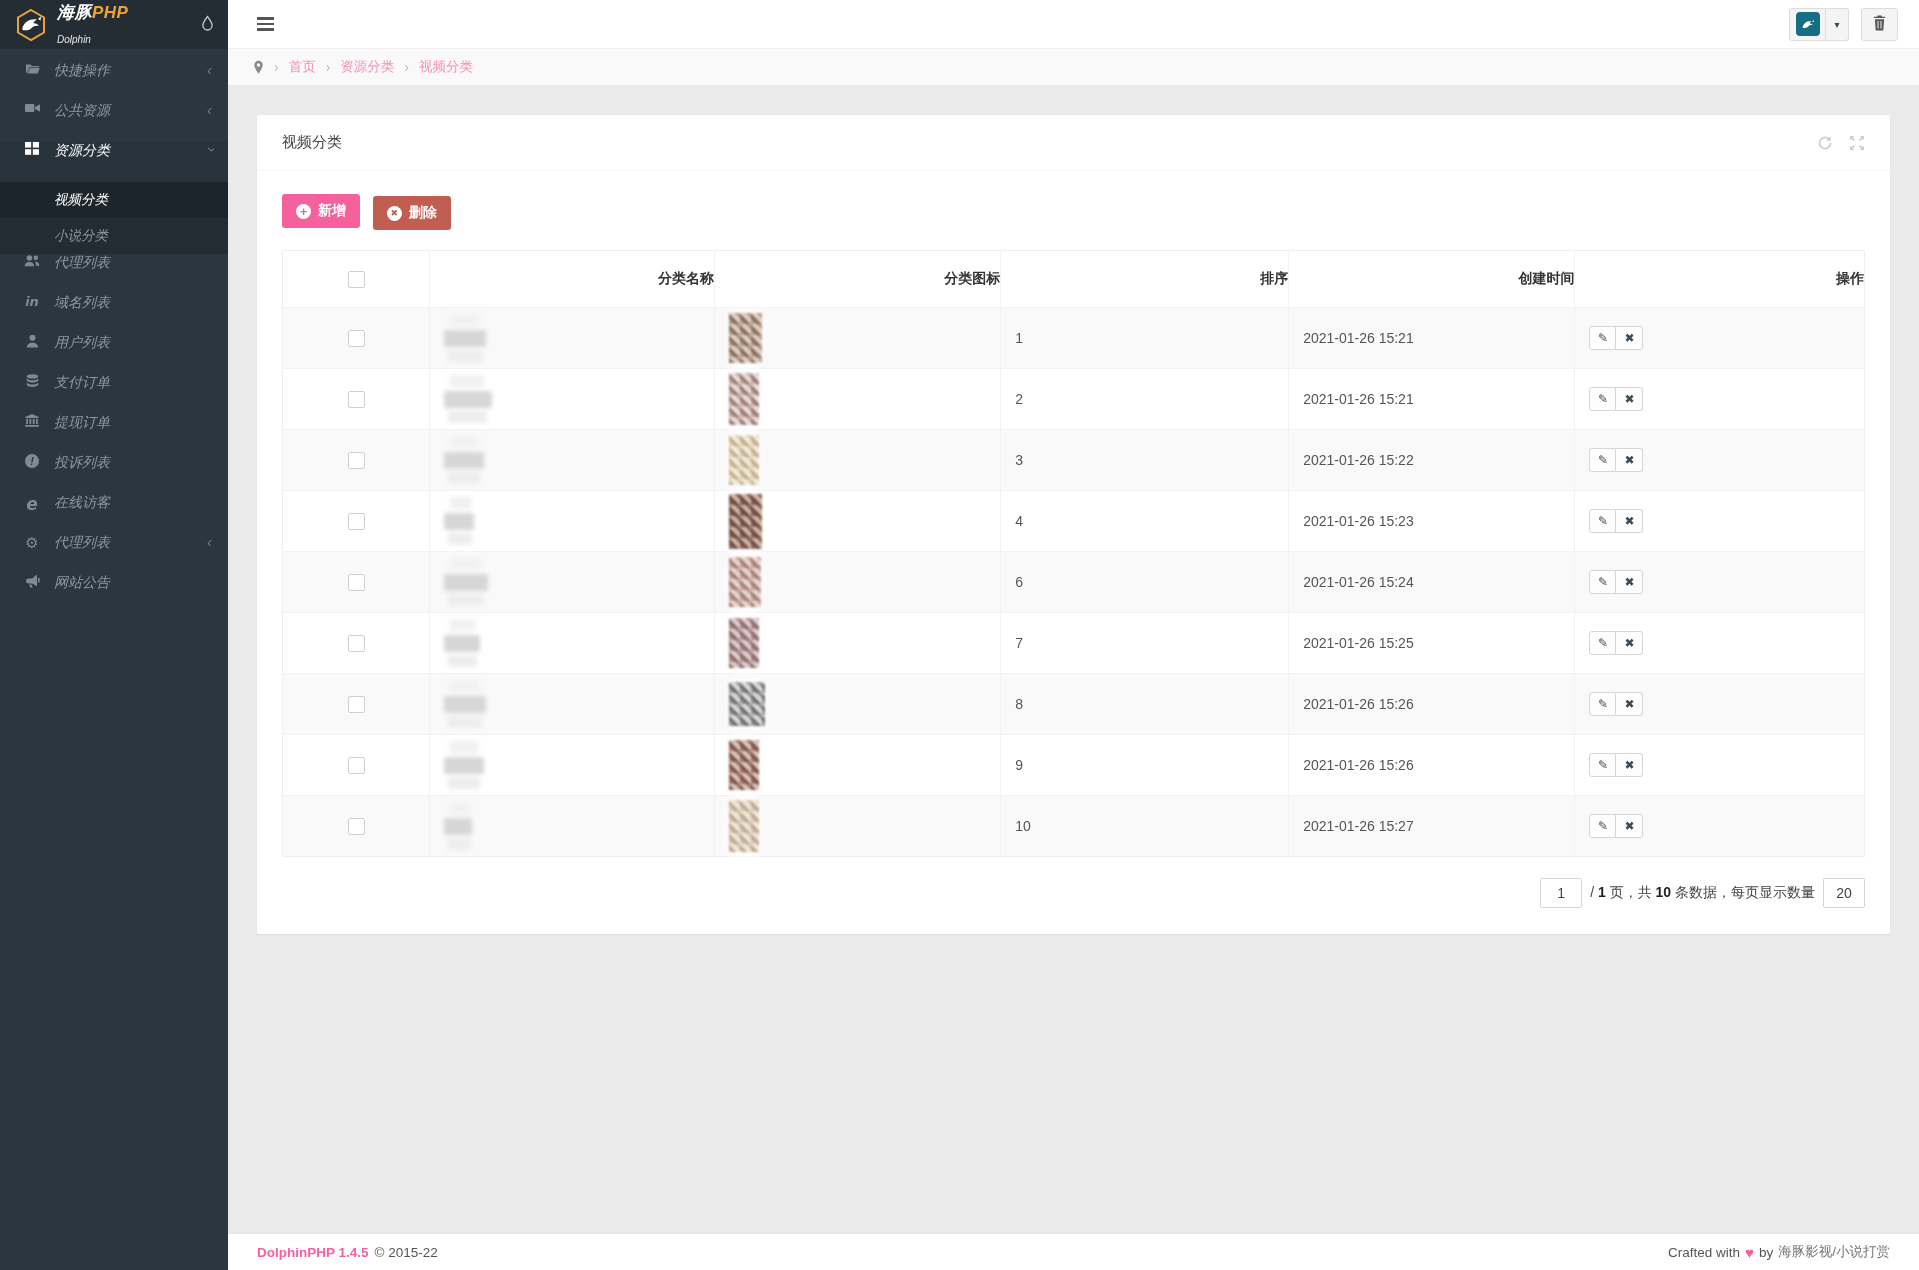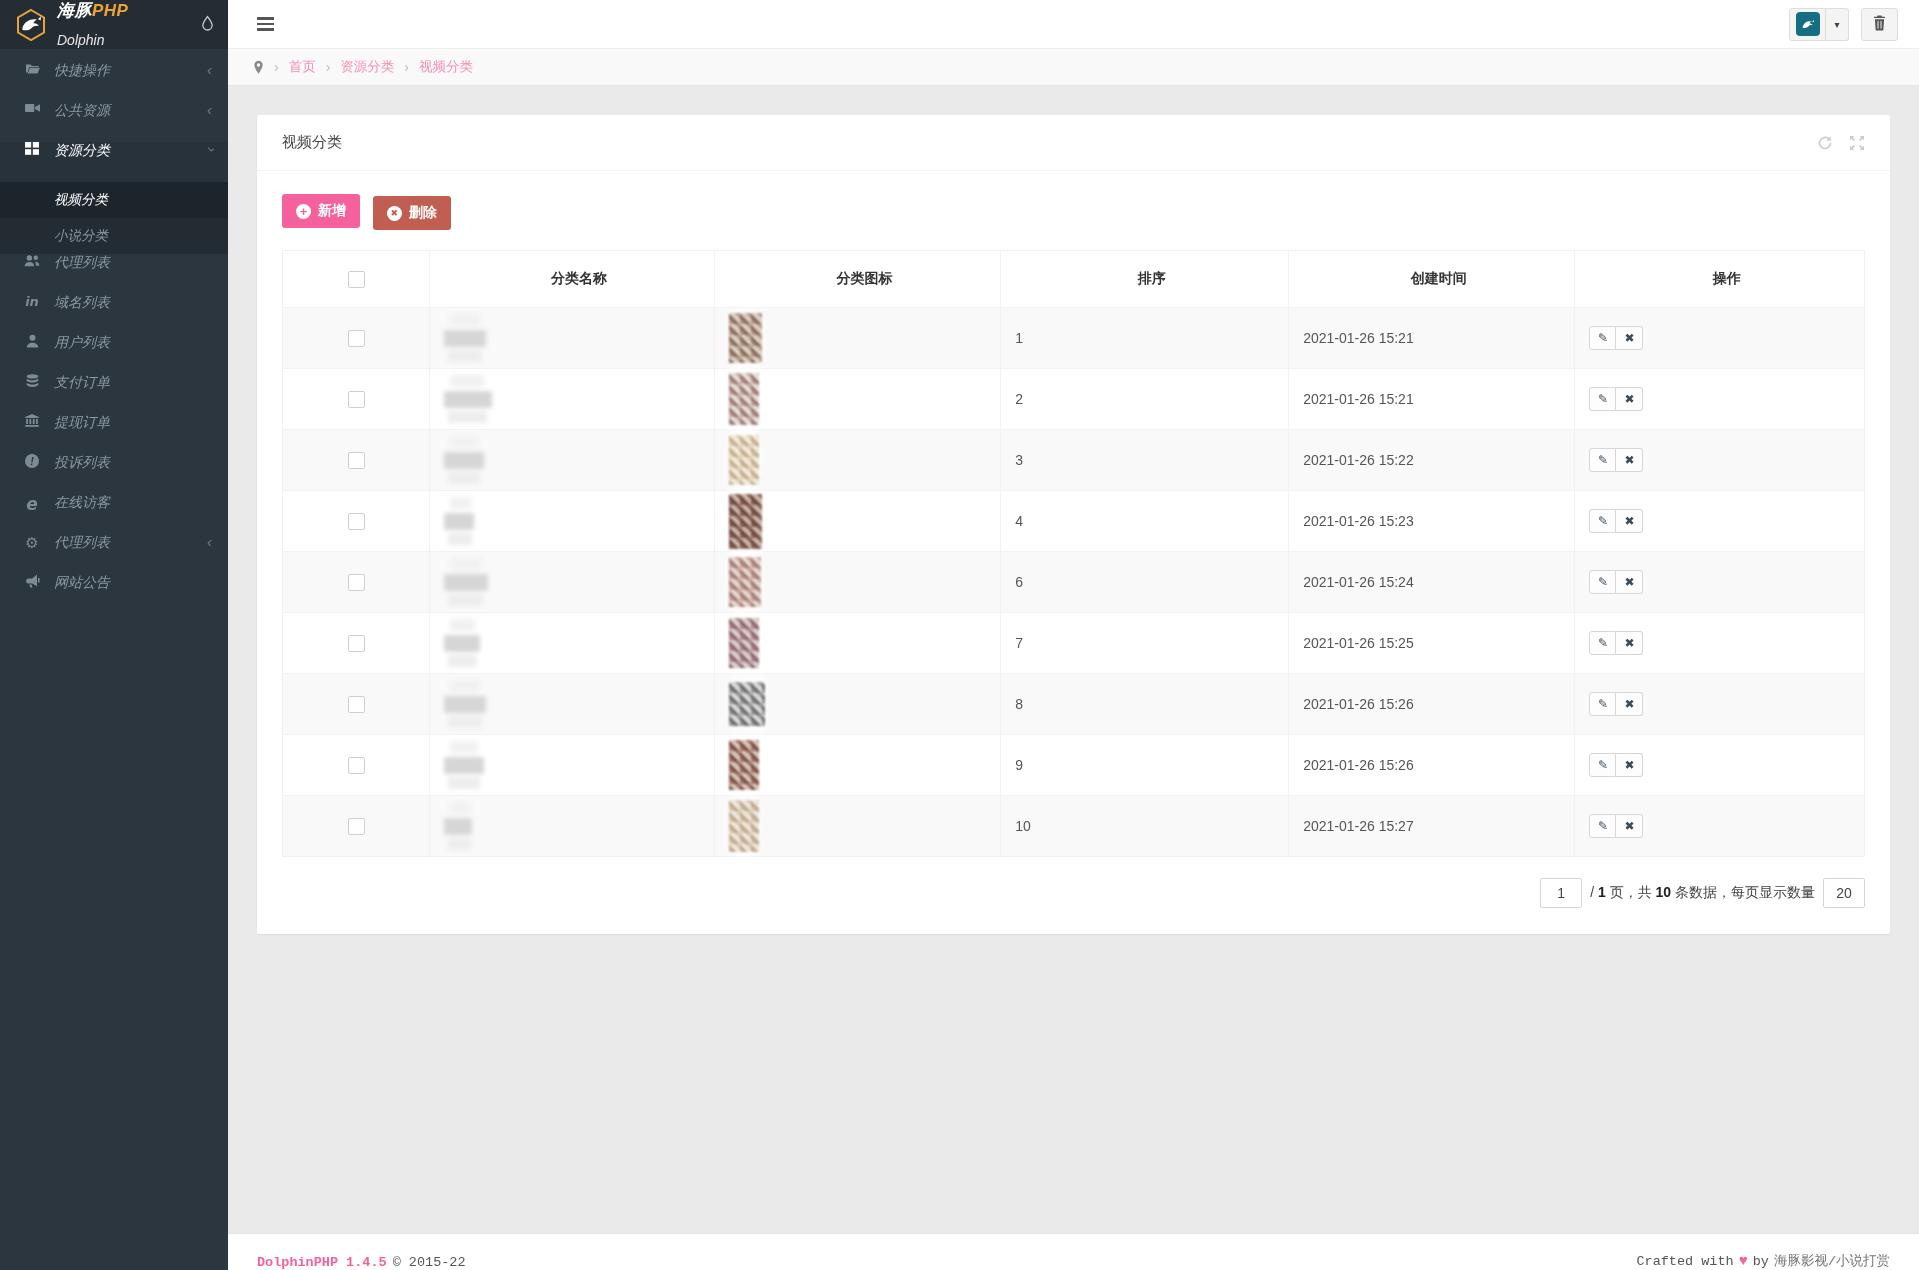--- a/index.html
+++ b/index.html
@@ -9,21 +9,21 @@
     font-size:14px; color:#444; background:#eaeaea;
     display:flex; overflow:hidden;
   }
   
   .sidebar { width:228px; min-width:228px; background:#2c363f; display:flex; flex-direction:column;font-style:italic; }
   .logo-bar { height:49px; background:#252d34; display:flex; align-items:center; padding:0 14px; gap:9px; }
   .logo-hex { width:34px; height:34px; flex:0 0 auto; }
   .logo-text { line-height:1; flex:1; }
   .logo-text .l1 { font-size:17px; font-weight:bold; color:#fff; letter-spacing:.5px; }
   .logo-text .l1 .php { color:#f0a234; }
-  .logo-text .l2 { font-size:14px; color:#e8e8e8; margin-top:14px; }
+  .logo-text .l2 { font-size:10px; color:#e8e8e8; margin-top:14px; }
   .logo-drop { color:#c7cdd2; }
   .menu { list-style:none; padding-top:13px; }
   .mi { height:40px; display:flex; align-items:flex-start; padding:0 16px 0 22px; color:#8b9aa3; cursor:pointer; }
   .mi-icon { width:20px; min-width:20px; margin-right:12px; display:flex; justify-content:center; align-items:center; color:#7d8b94; font-size:13px; }
   .mi-icon svg { display:block; }
   .mi-label { flex:1; font-size:14px; }
   .mi-chevron { font-size:15px; color:#6f7d86; line-height:1; }
   .mi-chevron.down { transform:rotate(-90deg); }
   .mi.open { background:#28323b; color:#fff; }
   .mi.open .mi-icon { color:#fff; }
@@ -56,41 +56,41 @@
   .panel-tools { margin-left:auto; display:flex; gap:16px; color:#ccc; }
   .panel-tools span { cursor:pointer; display:flex; }
   .panel-body { padding:23px 25px 26px; }
   .btn { display:inline-flex; align-items:center; gap:7px; height:34px; padding:0 14px; border:none; border-radius:3px; color:#fff; font-size:14px; font-weight:bold; cursor:pointer; font-family:inherit; }
   .btn-add { background:#f4619d; margin-right:9px; }
   .btn-del { background:#c05e51; }
   .ico-plus-circle { width:15px; height:15px; border-radius:50%; background:#fff; color:#f4619d; font-size:13px; font-weight:bold; display:flex; align-items:center; justify-content:center; line-height:1; }
   .ico-ban-circle { width:15px; height:15px; border-radius:50%; background:#fff; color:#c05e51; font-size:9px; font-weight:bold; display:flex; align-items:center; justify-content:center; line-height:1; }
   
   table.grid { width:100%; border-collapse:collapse; table-layout:fixed; margin-top:20px; border:1px solid #f0f0f0; }
-  .grid th { height:57px; text-align:center; font-size:14px; color:#333; font-weight:bold; border-right:1px solid #f2f2f2; padding-left:14px; background:#fff; }
+  .grid th { height:57px; text-align:right; font-size:14px; color:#333; font-weight:bold; border-right:1px solid #f2f2f2; padding-left:14px; background:#fff; }
   .grid th.cb-col, .grid td.cb-col { text-align:center; padding-left:0; }
   .grid td { height:61px; font-size:14px; color:#555; border-top:1px solid #f2f2f2; border-right:1px solid #f2f2f2; padding-left:14px; vertical-align:middle; }
   .grid th:last-child, .grid td:last-child { border-right:none; }
   .grid tbody tr:nth-child(odd) td { background:#f9f9f9; }
   input.cb { appearance:none; -webkit-appearance:none; width:17px; height:17px; border:1px solid #cfcfcf; border-radius:2px; background:#fff; cursor:pointer; vertical-align:middle; }
   .name-wrap { display:flex; align-items:center; gap:2px; }
   .blur-name { height:17px; background:#d6d6d6; border-radius:2px; filter:blur(2px); position:relative; }
   .blur-name::after { content:""; position:absolute; left:4px; top:20px; width:80%; height:12px; background:#ededed; }
   .blur-name::before { content:""; position:absolute; left:6px; top:-16px; width:70%; height:12px; background:#f1f1f1; }
   .thumb { filter:blur(1.2px); border-radius:1px; box-shadow:0 -5px 8px -1px rgba(255,255,255,.9), 0 5px 8px -1px rgba(255,255,255,.9); }
   .ops { display:flex; }
   .op-btn { width:27px; height:24px; background:#fdfdfd; border:1px solid #d6d6d6; color:#3a4a56; font-size:12px; display:flex; align-items:center; justify-content:center; cursor:pointer; }
   .op-btn:first-child { border-radius:3px 0 0 3px; }
   .op-btn:last-child { border-radius:0 3px 3px 0; border-left:none; }
   
   .pager { margin-top:21px; display:flex; justify-content:flex-end; align-items:center; gap:8px; font-size:14px; color:#444; }
   .pager b { color:#222; }
   .pg-input { width:42px; height:30px; border:1px solid #d2d6de; border-radius:2px; text-align:center; font-size:14px; color:#444; font-family:inherit; background:#fff; }
   
-  .footer { height:37px; background:#fff; border-top:1px solid #e5e5e5; display:flex; align-items:flex-end; padding:0 29px; font-size:13.5px; color:#555;font-family:Liberation Mono, monospace; }
+  .footer { height:37px; background:#fff; border-top:1px solid #e5e5e5; display:flex; align-items:center; padding:0 29px; font-size:13.5px; color:#555; }
   .footer .brand { color:#f4619d; font-weight:bold; margin-right:6px; }
   .footer-right { margin-left:auto; display:flex; align-items:center; gap:5px; }
   .heart { color:#f4619d; font-size:15px; }
   .footer-link { color:#737373; text-decoration:none; cursor:pointer; }
 </style>
 </head>
 <body>
 
 <aside class="sidebar">
   <div class="logo-bar">

